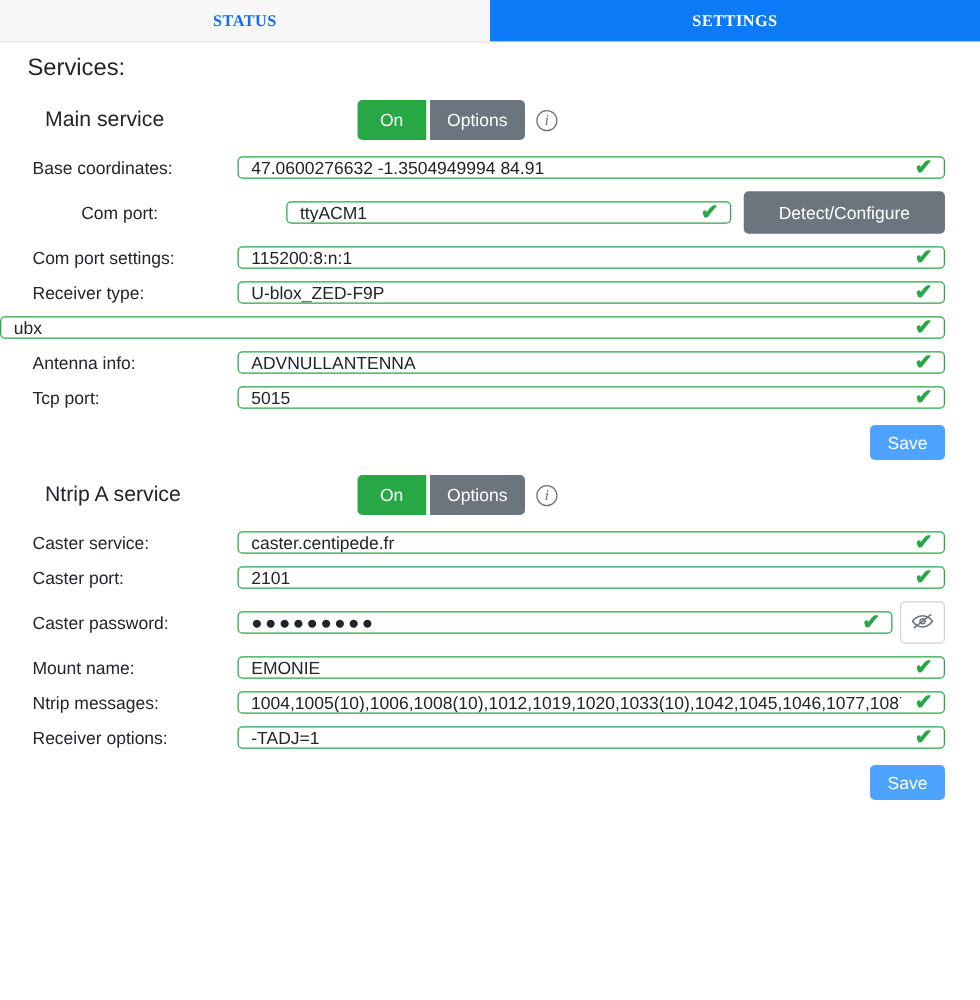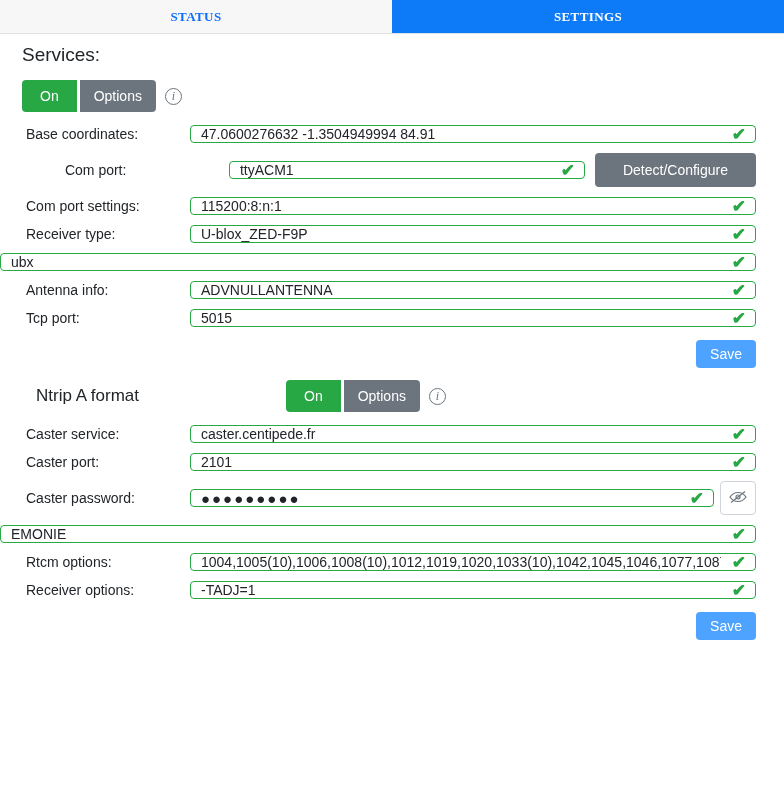--- a/index.html
+++ b/index.html
@@ -195,20 +195,21 @@
 <body>
 
 <div class="tabs">
   <button class="tab">STATUS</button>
   <button class="tab active">SETTINGS</button>
 </div>
 
 <div class="section-title">Services:</div>
 
 <div class="service-header">
+  <div class="service-name">Main service</div>
   <button class="btn-on">On</button>
   <button class="btn-options">Options</button>
   <span class="info-icon">i</span>
 </div>
 
 <div class="field-row">
   <div class="field-label">Base coordinates:</div>
   <div class="input-wrap">
     <input class="txt" type="text" value="47.0600276632 -1.3504949994 84.91" style="">
     <span class="check">✔</span>
@@ -261,21 +262,21 @@
     <input class="txt" type="text" value="5015" style="">
     <span class="check">✔</span>
   </div>
 </div>
 
 <div class="save-row">
   <button class="btn-save">Save</button>
 </div>
 
 <div class="service-header">
-  <div class="service-name">Ntrip A format</div>
+  <div class="service-name">Ntrip A service</div>
   <button class="btn-on">On</button>
   <button class="btn-options">Options</button>
   <span class="info-icon">i</span>
 </div>
 
 <div class="field-row">
   <div class="field-label">Caster service:</div>
   <div class="input-wrap">
     <input class="txt" type="text" value="caster.centipede.fr" style="">
     <span class="check">✔</span>
@@ -301,28 +302,29 @@
       <svg width="18" height="14" viewBox="0 0 18 14" fill="none" stroke="#6c757d" stroke-width="1.2">
         <path d="M1 7s3-4.5 8-4.5S17 7 17 7s-3 4.5-8 4.5S1 7 1 7z"></path>
         <circle cx="9" cy="7" r="2"></circle>
         <line x1="2" y1="12.5" x2="16" y2="1.5"></line>
       </svg>
     </span>
   </div>
 </div>
 
 <div class="field-row">
+  <div class="field-label">Mount name:</div>
   <div class="input-wrap">
     <input class="txt" type="text" value="EMONIE" style="">
     <span class="check">✔</span>
   </div>
 </div>
 
 <div class="field-row">
-  <div class="field-label">Rtcm options:</div>
+  <div class="field-label">Ntrip messages:</div>
   <div class="input-wrap">
     <input class="txt" type="text" value="1004,1005(10),1006,1008(10),1012,1019,1020,1033(10),1042,1045,1046,1077,1087,1097,110" style="">
     <span class="check">✔</span>
   </div>
 </div>
 
 <div class="field-row">
   <div class="field-label">Receiver options:</div>
   <div class="input-wrap">
     <input class="txt" type="text" value="-TADJ=1" style="">

